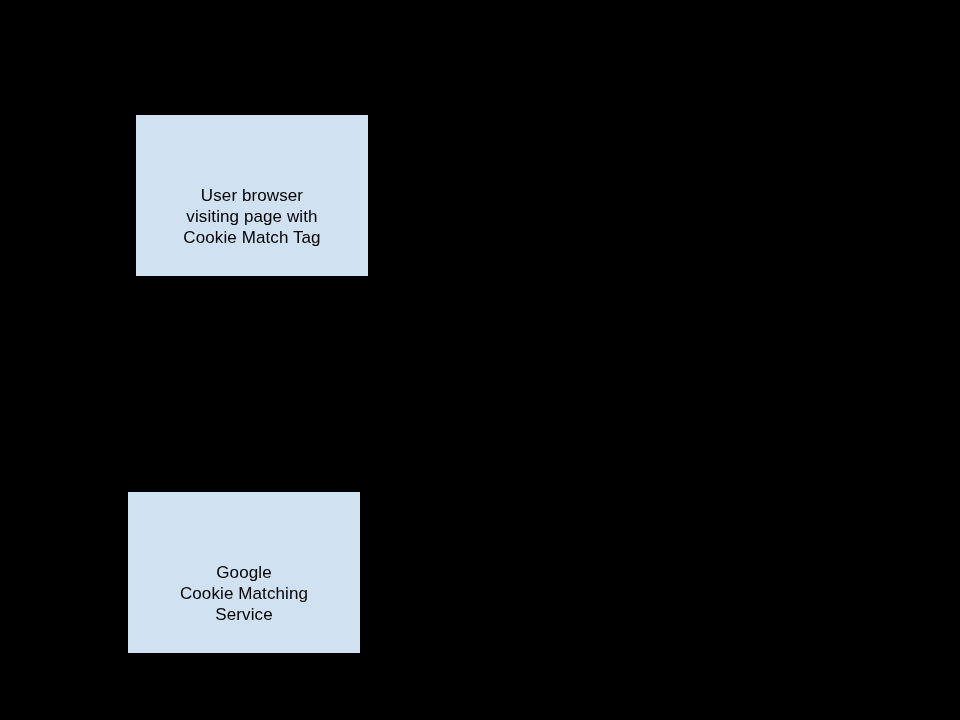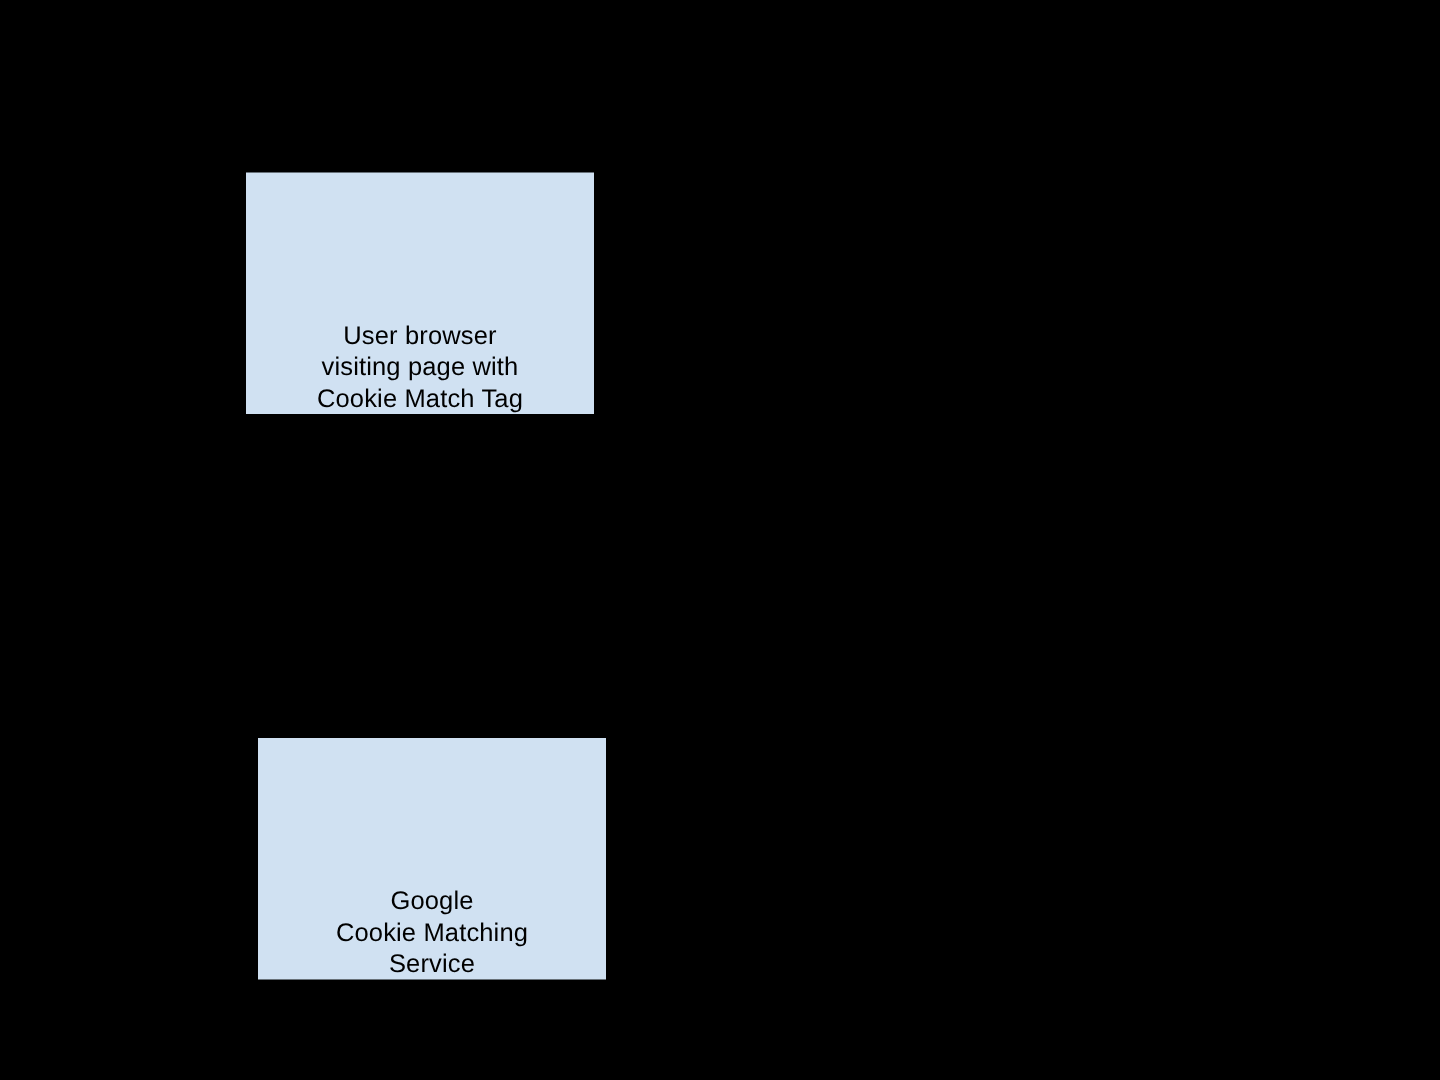--- a/index.html
+++ b/index.html
@@ -16,24 +16,23 @@
     width: 960px;
     height: 720px;
     background: #000000;
     overflow: hidden;
   }
   .node {
     position: absolute;
     box-sizing: border-box;
     background: #d0e1f2;
     display: flex;
-    align-items: flex-end;
+    align-items: center;
     justify-content: center;
     text-align: center;
-    margin-left: 28px;
   }
   .node-label {
     color: #000000;
     font-family: "Liberation Sans", sans-serif;
     font-size: 17px;
     line-height: 21px;
     font-weight: 400;
     white-space: pre-line;
     letter-spacing: 0.1px;
   }
@@ -52,21 +51,21 @@
     left: 696px;
     top: 115px;
     width: 232px;
     height: 161px;
   }
   #node-buyers-service .node-label {
     padding-top: 62px;
   }
   
   #node-google-cookie-matching {
-    left: 144px;
+    left: 128px;
     top: 492px;
     width: 232px;
     height: 161px;
   }
   #node-google-cookie-matching .node-label {
     padding-top: 41px;
   }
 </style>
 </head>
 <body>

